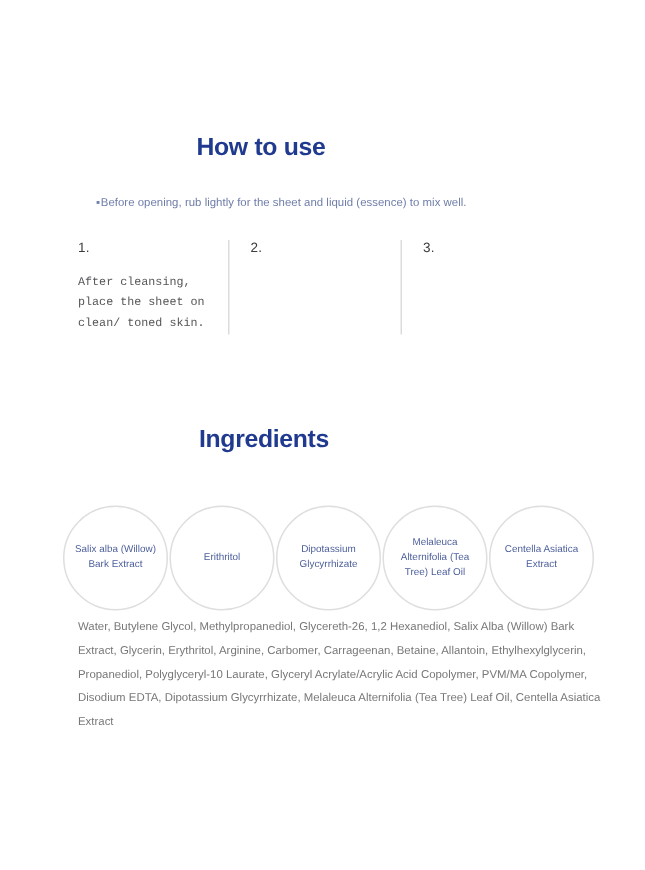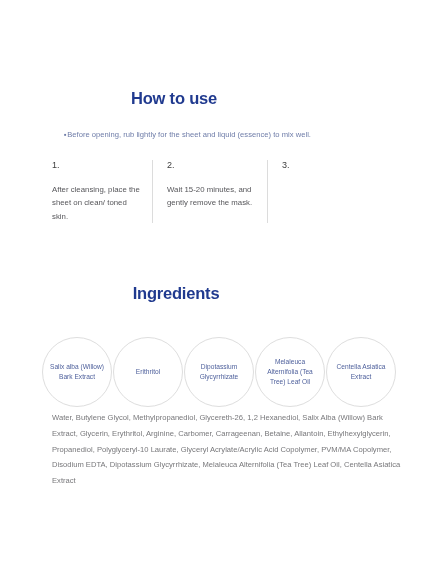--- a/index.html
+++ b/index.html
@@ -86,20 +86,21 @@
     font-size: 9px;
     color: #3c3c3c;
     margin-bottom: 13px;
     letter-spacing: 0.1px;
   }
   .step-text {
     font-size: 7.8px;
     line-height: 1.72;
     color: #56565a;
     letter-spacing: 0.01px;
+    font-family: Liberation Mono, monospace;
   }
 
   
   .circles {
     position: absolute;
     top: 337px;
     left: 0;
     width: 430px;
     height: 72px;
   }
@@ -155,21 +156,20 @@
 
   <div class="steps">
 
     <div class="step">
       <div class="step-num">1.</div>
       <div class="step-text">After cleansing, place the sheet on clean/ toned skin.</div>
     </div>
 
     <div class="step">
       <div class="step-num">2.</div>
-      <div class="step-text">Wait 15-20 minutes, and gently remove the mask.</div>
     </div>
 
     <div class="step">
       <div class="step-num">3.</div>
     </div>
 
   </div>
 
   <div class="section-heading" id="ingredients-heading">Ingredients</div>
 

